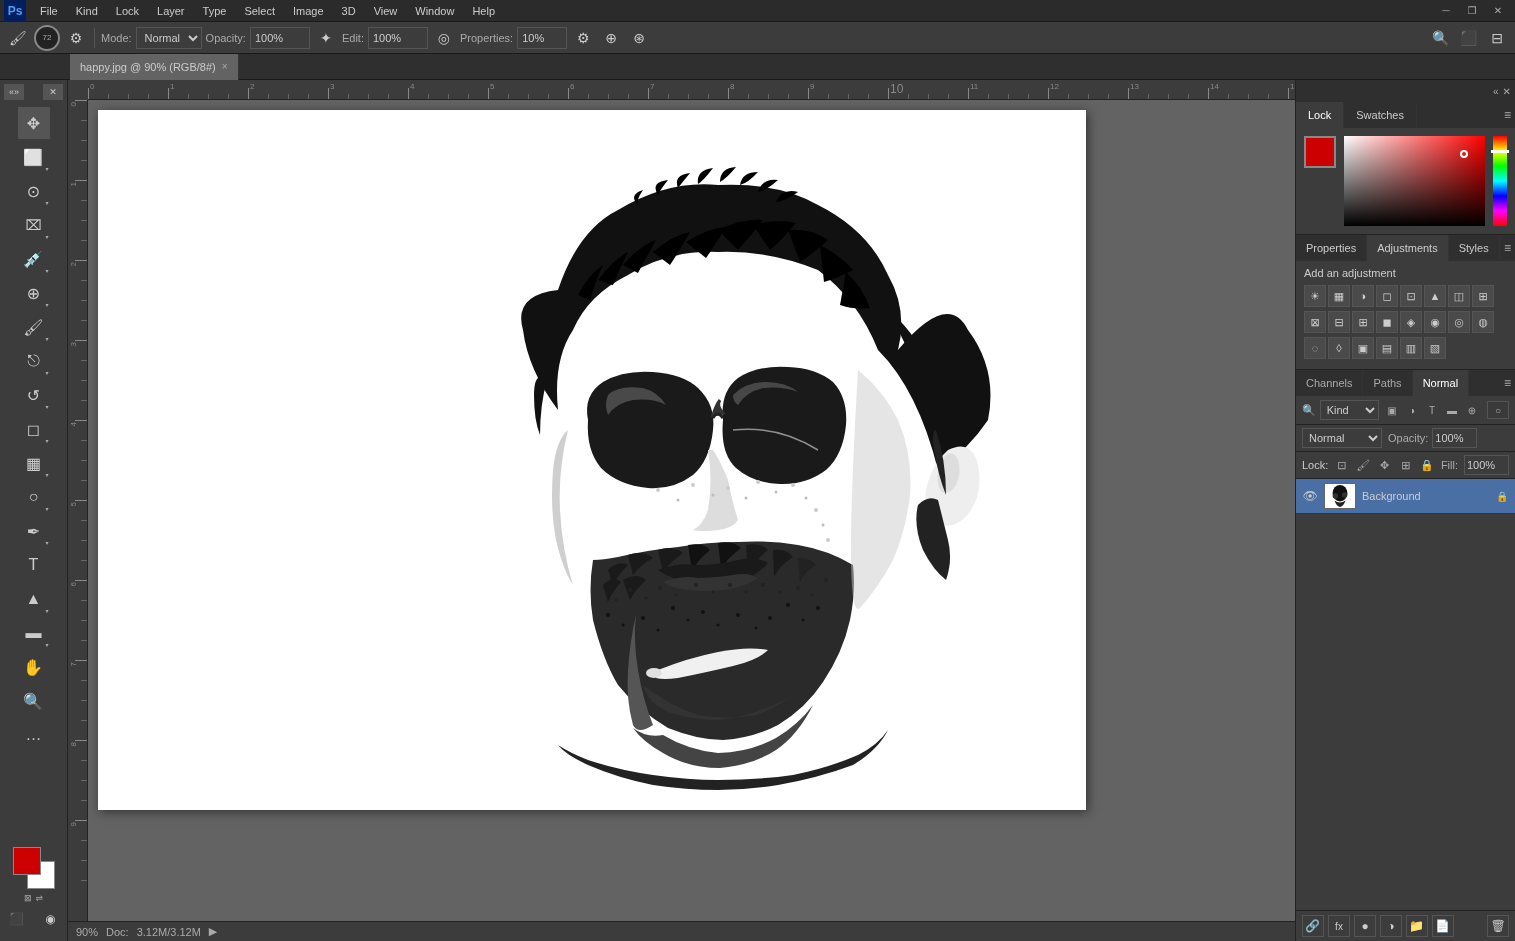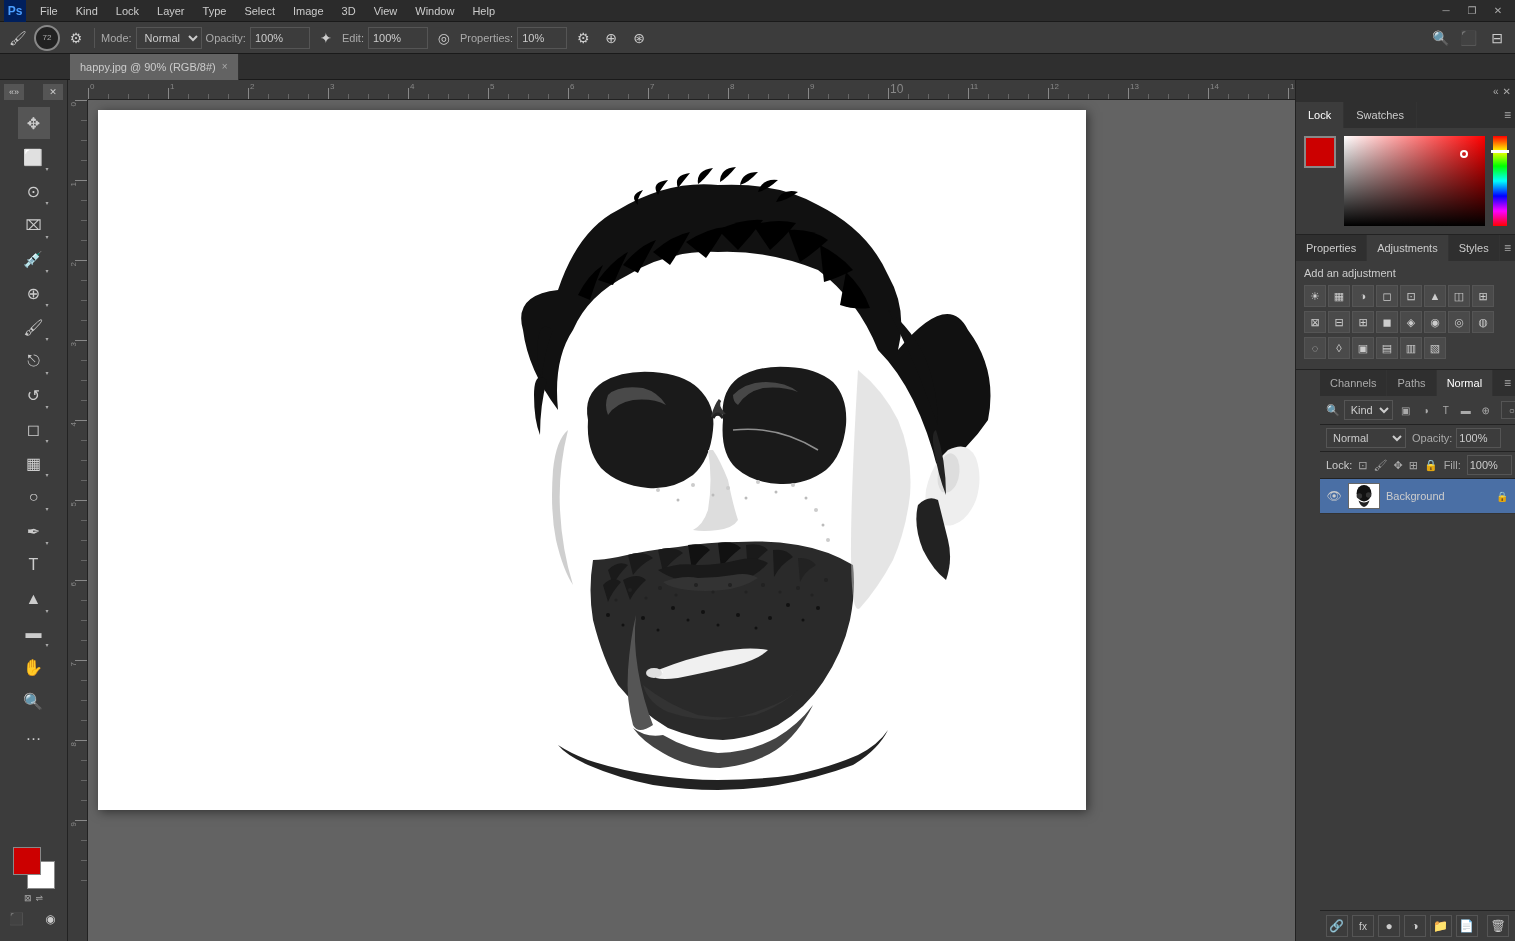--- a/index.html
+++ b/index.html
@@ -336,21 +336,20 @@
       font-size: 11px;
       cursor: pointer;
       display: flex; align-items: center; justify-content: center;
     }
 
     
     #layers-panel {
       flex: 1;
       display: flex;
       flex-direction: column;
-      padding-left: 24px;
     }
     .layers-tabs {
       display: flex;
       background: #2f2f2f;
       height: 26px;
     }
     .layers-tab {
       padding: 0 10px;
       display: flex; align-items: center;
       font-size: 11px; color: #aaa;
@@ -879,20 +878,26 @@
           <circle cx="718" cy="400" r="2" fill="#ccc"></circle>
           <circle cx="725" cy="415" r="1.5" fill="#bbb"></circle>
           <circle cx="730" cy="430" r="2" fill="#ccc"></circle>
 
           <path d="M635 320 Q680 315 720 340" fill="none" stroke="#ddd" stroke-width="1.5" opacity="0.6"></path>
 
         </svg>
       </div>
     </div>
 
+    <div id="status-bar">
+      <span>90%</span>
+      <span>Doc:</span>
+      <span>3.12M/3.12M</span>
+      <span>▶</span>
+    </div>
   </div>
 
   <div id="right-panels">
 
     <div style="display:flex;justify-content:flex-end;background:#2f2f2f;height:22px;align-items:center;padding-right:4px;gap:4px;">
       <button style="background:none;border:none;color:#aaa;cursor:pointer;font-size:10px;">«</button>
       <button style="background:none;border:none;color:#aaa;cursor:pointer;font-size:10px;">✕</button>
     </div>
 
     <div id="color-panel">

